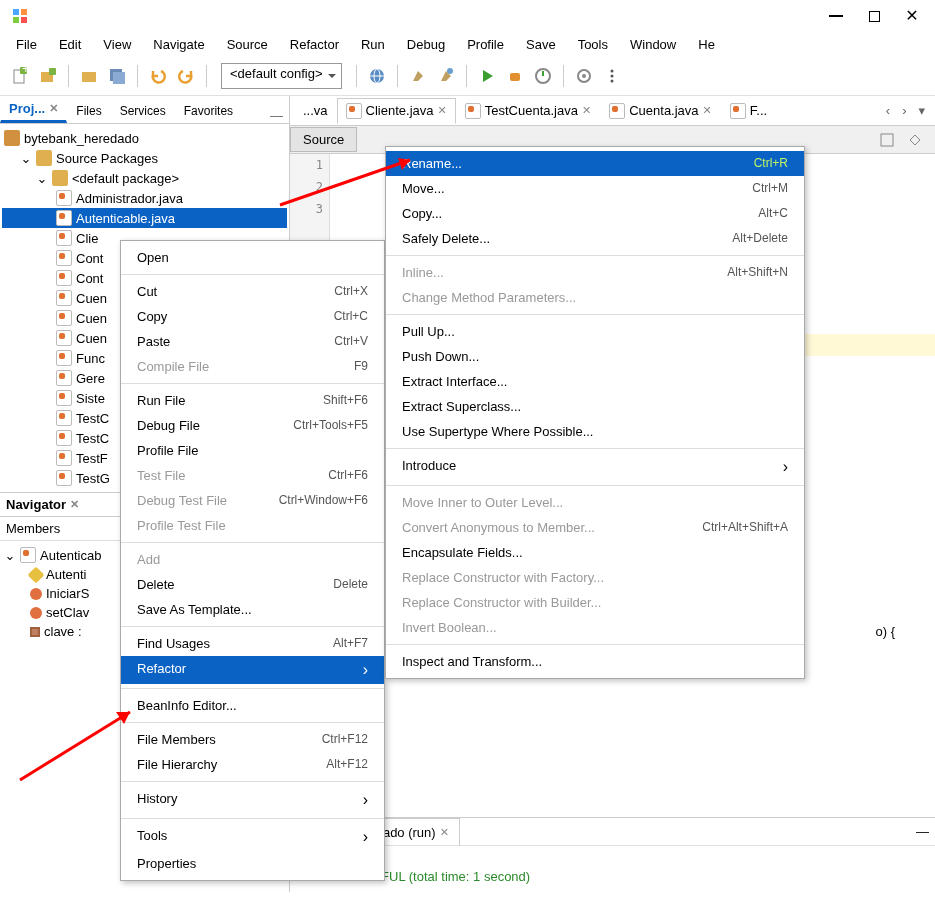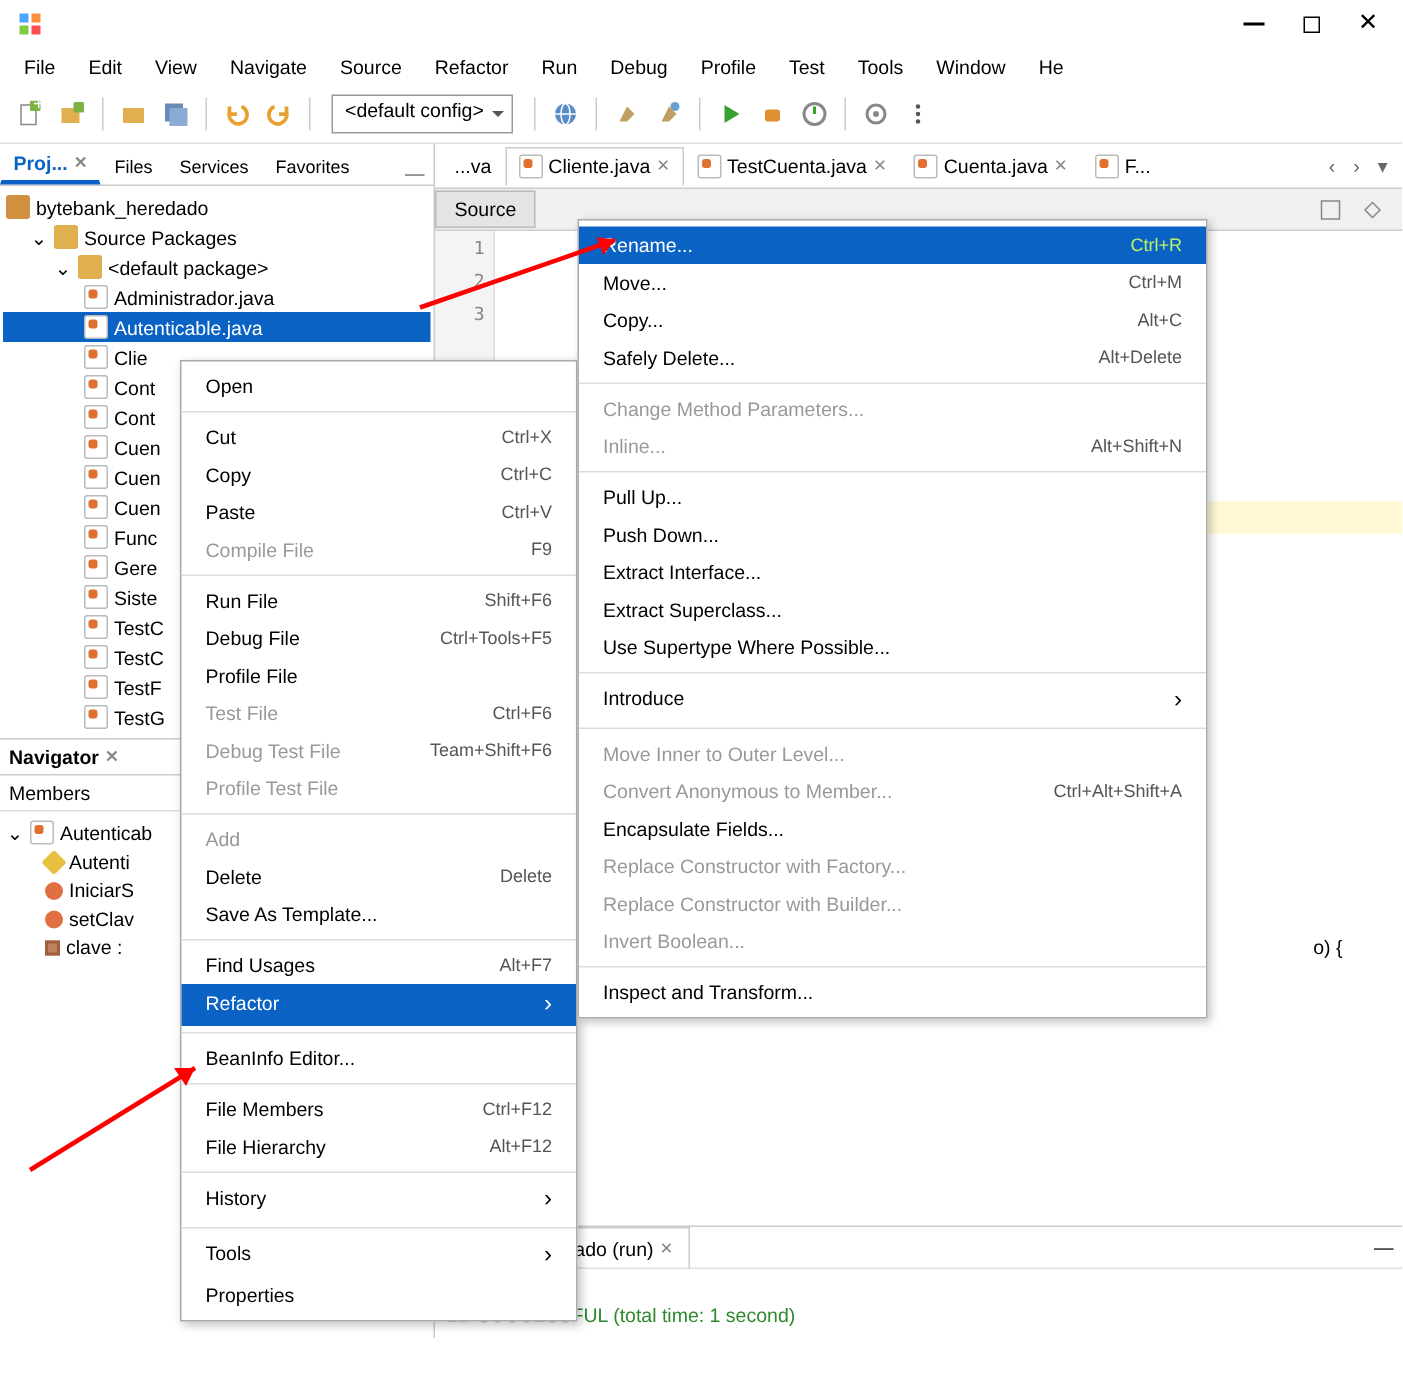--- a/index.html
+++ b/index.html
@@ -126,21 +126,21 @@
 <div class="menubar">
   <span>File</span>
   <span>Edit</span>
   <span>View</span>
   <span>Navigate</span>
   <span>Source</span>
   <span>Refactor</span>
   <span>Run</span>
   <span>Debug</span>
   <span>Profile</span>
-  <span>Test</span>
+  <span>Save</span>
   <span>Tools</span>
   <span>Window</span>
   <span>He</span>
 </div>
 
 <div class="toolbar">
   <div class="tool-btn">
       <svg width="18" height="18">
         <rect x="3" y="3" width="10" height="13" fill="#fff" stroke="#888"></rect>
         <rect x="9" y="0" width="7" height="7" fill="#7cb342" rx="1"></rect>
@@ -471,21 +471,21 @@
     </div>
     <div class="ctx-item">
       <span>Profile File</span>
     </div>
     <div class="ctx-item disabled">
       <span>Test File</span>
       <span class="ctx-shortcut">Ctrl+F6</span>
     </div>
     <div class="ctx-item disabled">
       <span>Debug Test File</span>
-      <span class="ctx-shortcut">Team+Shift+F6</span>
+      <span class="ctx-shortcut">Ctrl+Window+F6</span>
     </div>
     <div class="ctx-item disabled">
       <span>Profile Test File</span>
     </div>
     <div class="ctx-sep"></div>
     <div class="ctx-item disabled">
       <span>Add</span>
     </div>
     <div class="ctx-item">
       <span>Delete</span>
@@ -540,25 +540,25 @@
     <div class="ctx-item">
       <span>Copy...</span>
       <span class="ctx-shortcut">Alt+C</span>
     </div>
     <div class="ctx-item">
       <span>Safely Delete...</span>
       <span class="ctx-shortcut">Alt+Delete</span>
     </div>
     <div class="ctx-sep"></div>
     <div class="ctx-item disabled">
-      <span>Change Method Parameters...</span>
-    </div>
-    <div class="ctx-item disabled">
       <span>Inline...</span>
       <span class="ctx-shortcut">Alt+Shift+N</span>
+    </div>
+    <div class="ctx-item disabled">
+      <span>Change Method Parameters...</span>
     </div>
     <div class="ctx-sep"></div>
     <div class="ctx-item">
       <span>Pull Up...</span>
     </div>
     <div class="ctx-item">
       <span>Push Down...</span>
     </div>
     <div class="ctx-item">
       <span>Extract Interface...</span>

